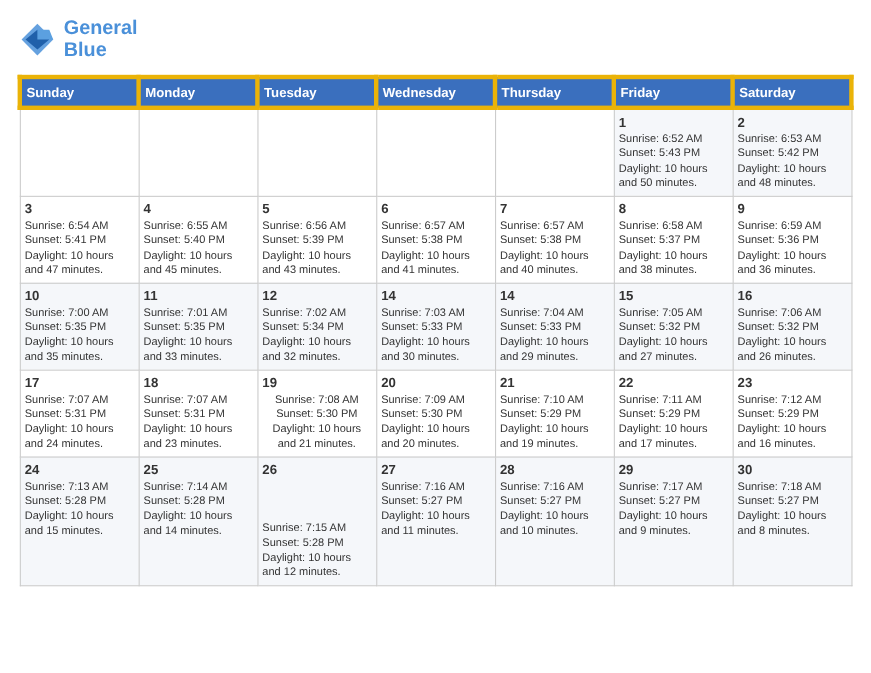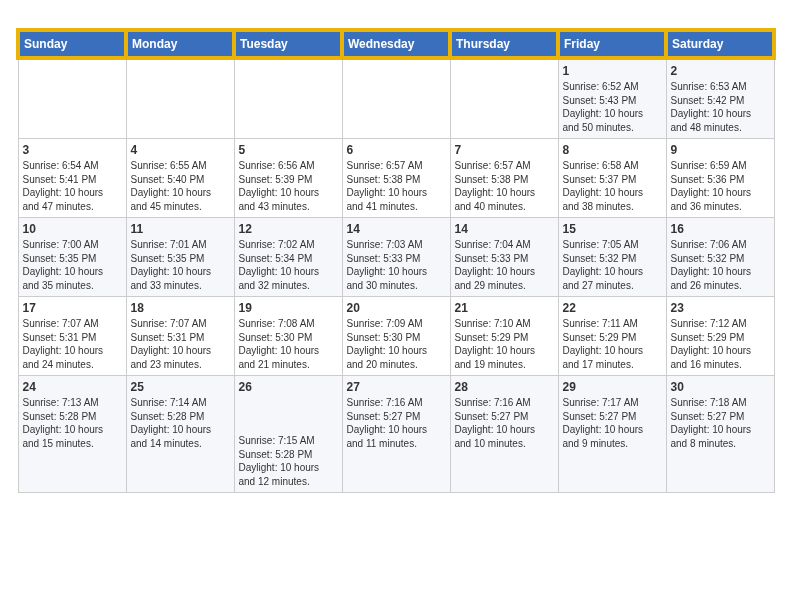--- a/index.html
+++ b/index.html
@@ -78,20 +78,31 @@
       font-size: 10px;
       line-height: 1.35;
       color: #333;
     }
     .empty-cell { background: #fff !important; }
   </style>
 </head>
 <body>
 
 <div class="header">
+  <div class="logo">
+    <svg class="logo-icon" viewBox="0 0 40 40">
+      <polygon points="20,4 36,20 20,36 4,20" fill="#4a90d9" opacity="0.85"></polygon>
+      <polygon points="20,10 32,20 20,30 8,20" fill="#2060aa"></polygon>
+      <polygon points="20,10 32,10 36,20 20,20" fill="#5ba0e0"></polygon>
+    </svg>
+    <div class="logo-text">
+      <div><span>General</span></div>
+      <div><span>Blue</span></div>
+    </div>
+  </div>
 </div>
 
 <table>
   <thead>
     <tr id="weekday-header">
         <th>Sunday</th>
         <th>Monday</th>
         <th>Tuesday</th>
         <th>Wednesday</th>
         <th>Thursday</th>
@@ -233,21 +244,21 @@
         </td>
         <td>
           <span class="day-num">18</span>
           <div class="day-info" style="white-space: pre-line;">Sunrise: 7:07 AM
 Sunset: 5:31 PM
 Daylight: 10 hours
 and 23 minutes.</div>
         </td>
         <td>
           <span class="day-num">19</span>
-          <div class="day-info" style="white-space: pre-line;">Sunrise: 7:08 AM
+          <div class="day-info" style="white-space: pre-line; text-align: center;">Sunrise: 7:08 AM
 Sunset: 5:30 PM
 Daylight: 10 hours
 and 21 minutes.</div>
         </td>
         <td>
           <span class="day-num">20</span>
           <div class="day-info" style="white-space: pre-line;">Sunrise: 7:09 AM
 Sunset: 5:30 PM
 Daylight: 10 hours
 and 20 minutes.</div>

